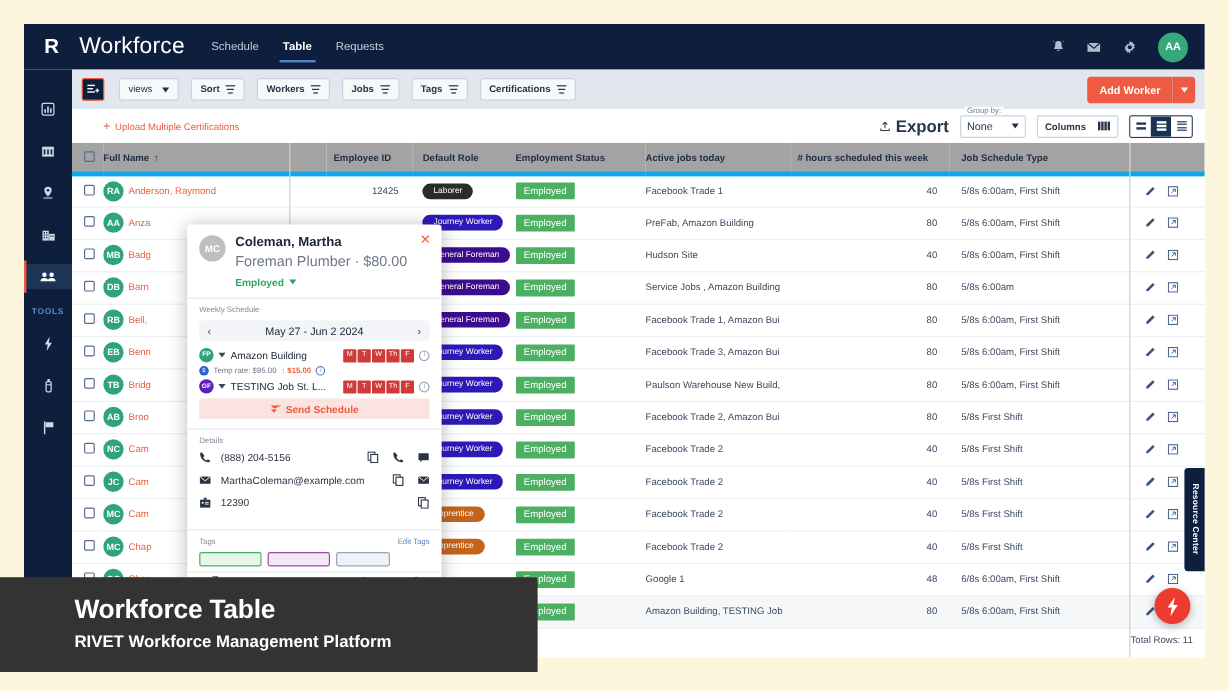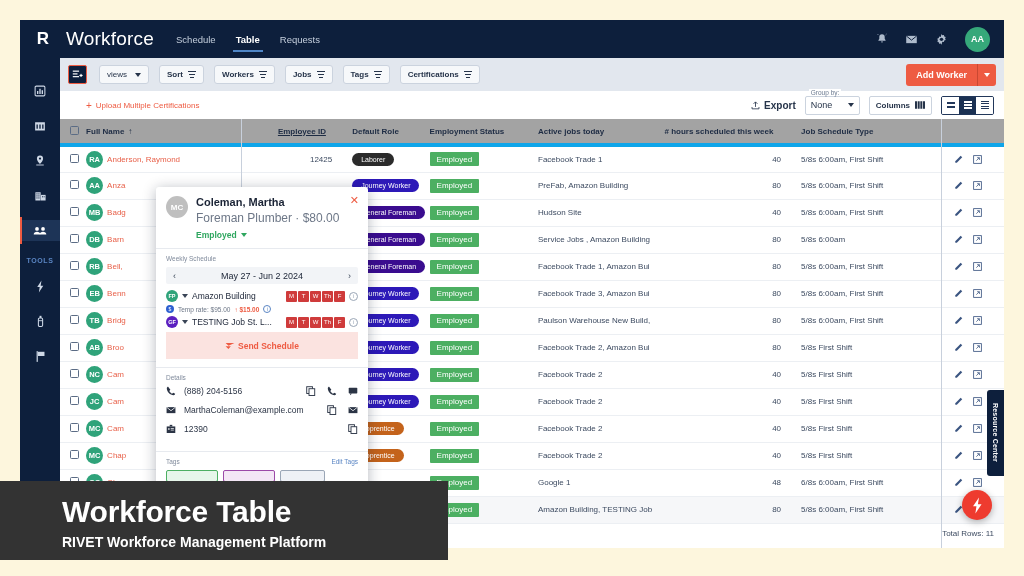--- a/index.html
+++ b/index.html
@@ -119,32 +119,32 @@
     background: #ffffff; display: flex; align-items: center;
   }
   .upload-link {
     color: #ee5b42; font-size: 8px; display: flex; align-items: center;
     gap: 4px; padding-left: 26px; cursor: pointer;
   }
   .subbar-right {
     margin-left: auto; display: flex; align-items: center; gap: 9px;
     padding-right: 10px;
   }
-  .export-btn { display:flex; align-items:center; gap:4px; font-size:10px; color:#26344a; font-weight:bold; cursor:pointer;}
+  .export-btn { display:flex; align-items:center; gap:4px; font-size:14px; color:#26344a; font-weight:bold; cursor:pointer;}
   .groupby {
     position: relative; width: 55px; height: 19px;
     border: 1px solid #cbd3de; border-radius: 2px;
     display: flex; align-items: center; justify-content: space-between;
     padding: 0 5px; cursor: pointer;
   }
   .groupby .lbl { position: absolute; top: -8px; left: 3px; font-size: 6.5px; color: #6b7a90; background: #fff; padding: 0 2px;}
   .groupby .val { font-size: 9px; color: #26344a; }
   .columns-btn {
     height: 19px; border: 1px solid #cbd3de; border-radius: 2px;
-    display: flex; align-items: center; gap: 5px; padding: 0 6px;
+    display: flex; align-items: center; gap: 10px; padding: 0 6px;
     font-size: 8px; font-weight: bold; color: #26344a; cursor: pointer;
   }
   .density {
     display: flex; border: 1px solid #22375a; border-radius: 2px; overflow: hidden;
   }
   .density div {
     width: 17px; height: 17px; display: flex; align-items: center;
     justify-content: center; background: #fff; cursor: pointer;
   }
   .density div.active { background: #1b3153; }
@@ -172,21 +172,21 @@
   tbody tr.alt td { background: #f6f7f9; }
   .c-check { width: 26px; padding-left: 10px !important; }
   .c-name  { width: 185px; }
   .c-eid   { width: 72px; text-align: right; padding-right: 12px !important; }
   .c-role  { width: 85px; padding-left: 8px !important; }
   .c-stat  { width: 108px; padding-left: 0px !important; }
   .c-jobs  { width: 120px; }
   .c-hrs   { width: 132px; text-align: right; padding-right: 10px !important; }
   .c-sched { width: 150px; padding-left: 10px !important; }
   .c-act   { width: 62px; }
-  thead th.c-eid { text-align: left; padding-left: 6px !important; padding-right:0 !important;text-decoration:underline;}
+  thead th.c-eid { text-align: left; padding-left: 6px !important; padding-right:0 !important;}
   thead th.c-hrs { text-align: left; padding-left: 6px !important; padding-right:0 !important;}
 
   .vline { position: absolute; left: 221px; top: 99px; bottom: 39px; width: 1px; background: #c8d0dc; }
   .vline2 { position: absolute; right: 62px; top: 99px; bottom: 0px; width: 1px; background: #c8d0dc; }
 
   .chk {
     width: 9px; height: 9px; border: 1.2px solid #5b6c85; border-radius: 1.5px;
     display: inline-block; cursor: pointer;
   }
   .namecell { display: flex; align-items: center; gap: 4px; }
@@ -267,21 +267,21 @@
   .info-c { width: 9px; height: 9px; border: 1px solid #9aa6b6; border-radius: 50%;
     font-size: 6px; color: #9aa6b6; display:flex; align-items:center; justify-content:center; flex:0 0 auto;}
   .temprow { display: flex; align-items: center; gap: 4px; margin: 0 0 3px 0; }
   .temp-dot { width: 8px; height: 8px; border-radius: 50%; background: #2d5fd0; color:#fff; font-size:5px; display:flex;align-items:center;justify-content:center;}
   .temp-txt { font-size: 6.5px; color: #6d7787; }
   .temp-up { font-size: 6.5px; color: #ee5b42; font-weight: bold; }
   .info-b { width: 8px; height: 8px; border: 1px solid #5b86c4; border-radius: 50%;
     font-size: 5px; color: #5b86c4; display:flex; align-items:center; justify-content:center;}
   .send-btn {
     background: #fbe3e0; color: #ee5b42; font-size: 8.5px; font-weight: bold;
-    height: 27px; display: flex; align-items: center; justify-content: center;
+    height: 17px; display: flex; align-items: center; justify-content: center;
     gap: 3px; margin-top: 4px; cursor: pointer;
   }
   .detrow { display: flex; align-items: center; margin-bottom: 9px; }
   .detrow .dicon { width: 18px; color: #2b3445; display:flex; align-items:center;}
   .detrow .dtxt { font-size: 8.5px; color: #2b3445; flex: 1; }
   .detrow .dacts { display: flex; align-items: center; gap: 11px; color: #2b3445; }
   .detrow .dacts span { cursor: pointer; display:flex; }
   .tagshead { display: flex; align-items: center; justify-content: space-between; }
   .edit-tags { font-size: 6.5px; color: #5b86c4; cursor: pointer; }
   .tagchips { display: flex; gap: 5px; margin-top: 5px; }
@@ -312,21 +312,21 @@
     display: flex; align-items: center; justify-content: center;
     box-shadow: 0 2px 7px rgba(0,0,0,.3); cursor: pointer;
   }
 
   
   .caption {
     position: absolute; left: 0; bottom: 16px; width: 448px; height: 79px;
     background: #333333; z-index: 60;
     padding: 14px 0 0 62px;
   }
-  .caption h1 { color: #fff; font-size: 30px; font-weight: bold; letter-spacing: -.2px;}
+  .caption h1 { color: #fff; font-size: 22px; font-weight: bold; letter-spacing: -.2px;}
   .caption h2 { color: #fff; font-size: 14px; font-weight: bold; margin-top: 5px; }
 </style>
 </head>
 <body>
 
 <div id="app">
 
   <div class="topbar">
     <div class="logo-r">R</div>
     <div class="app-title">Workforce</div>

